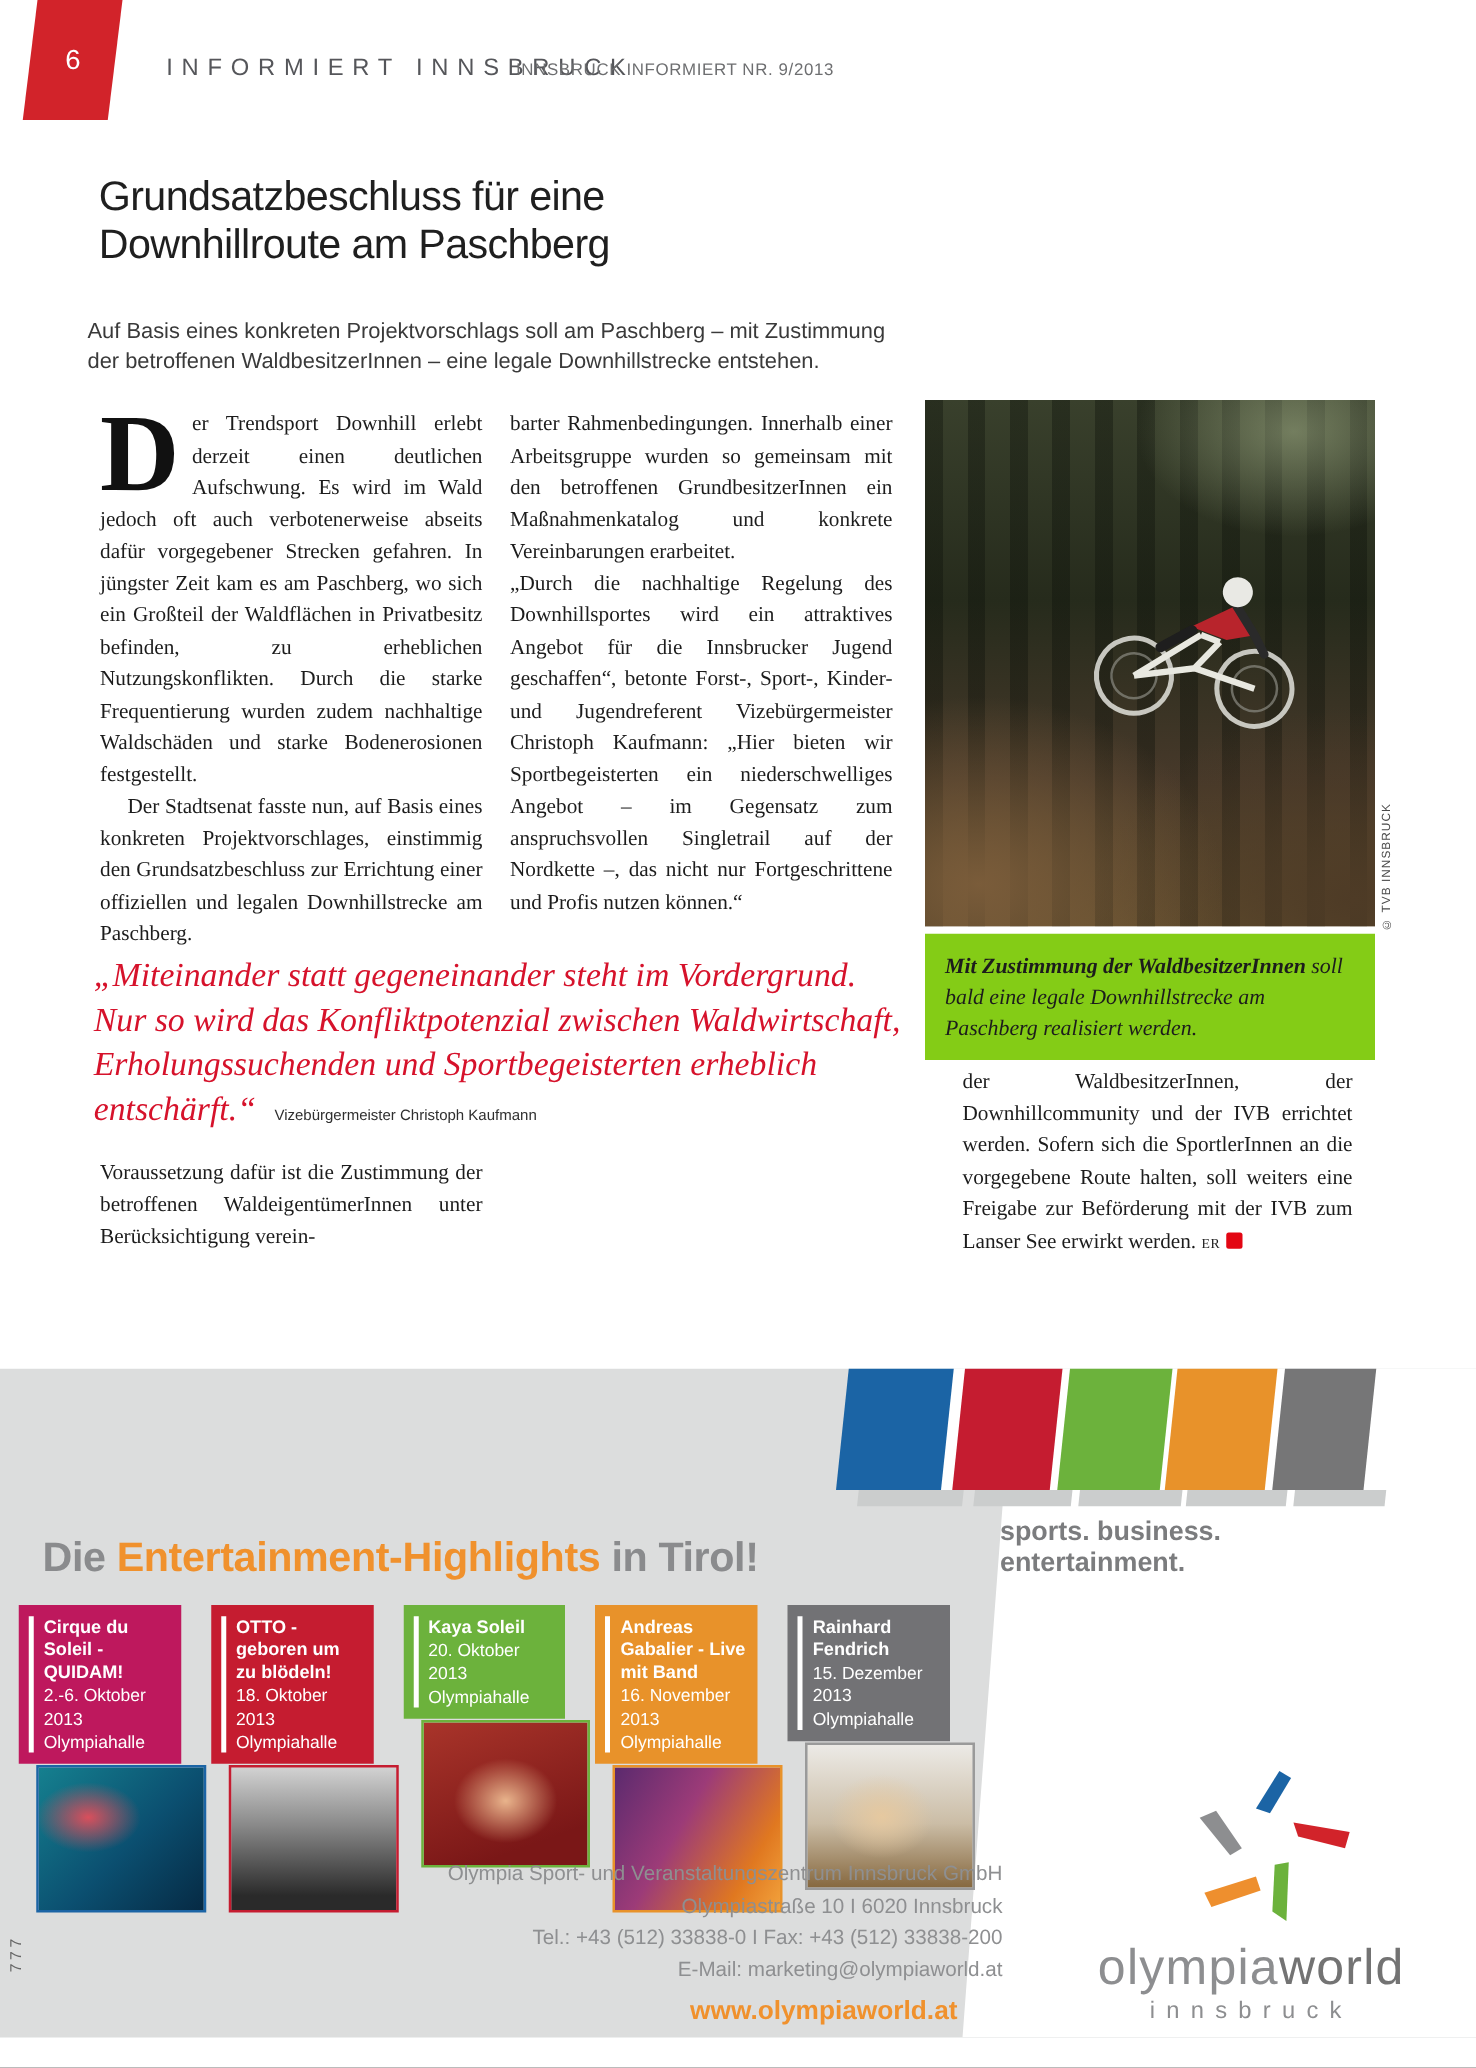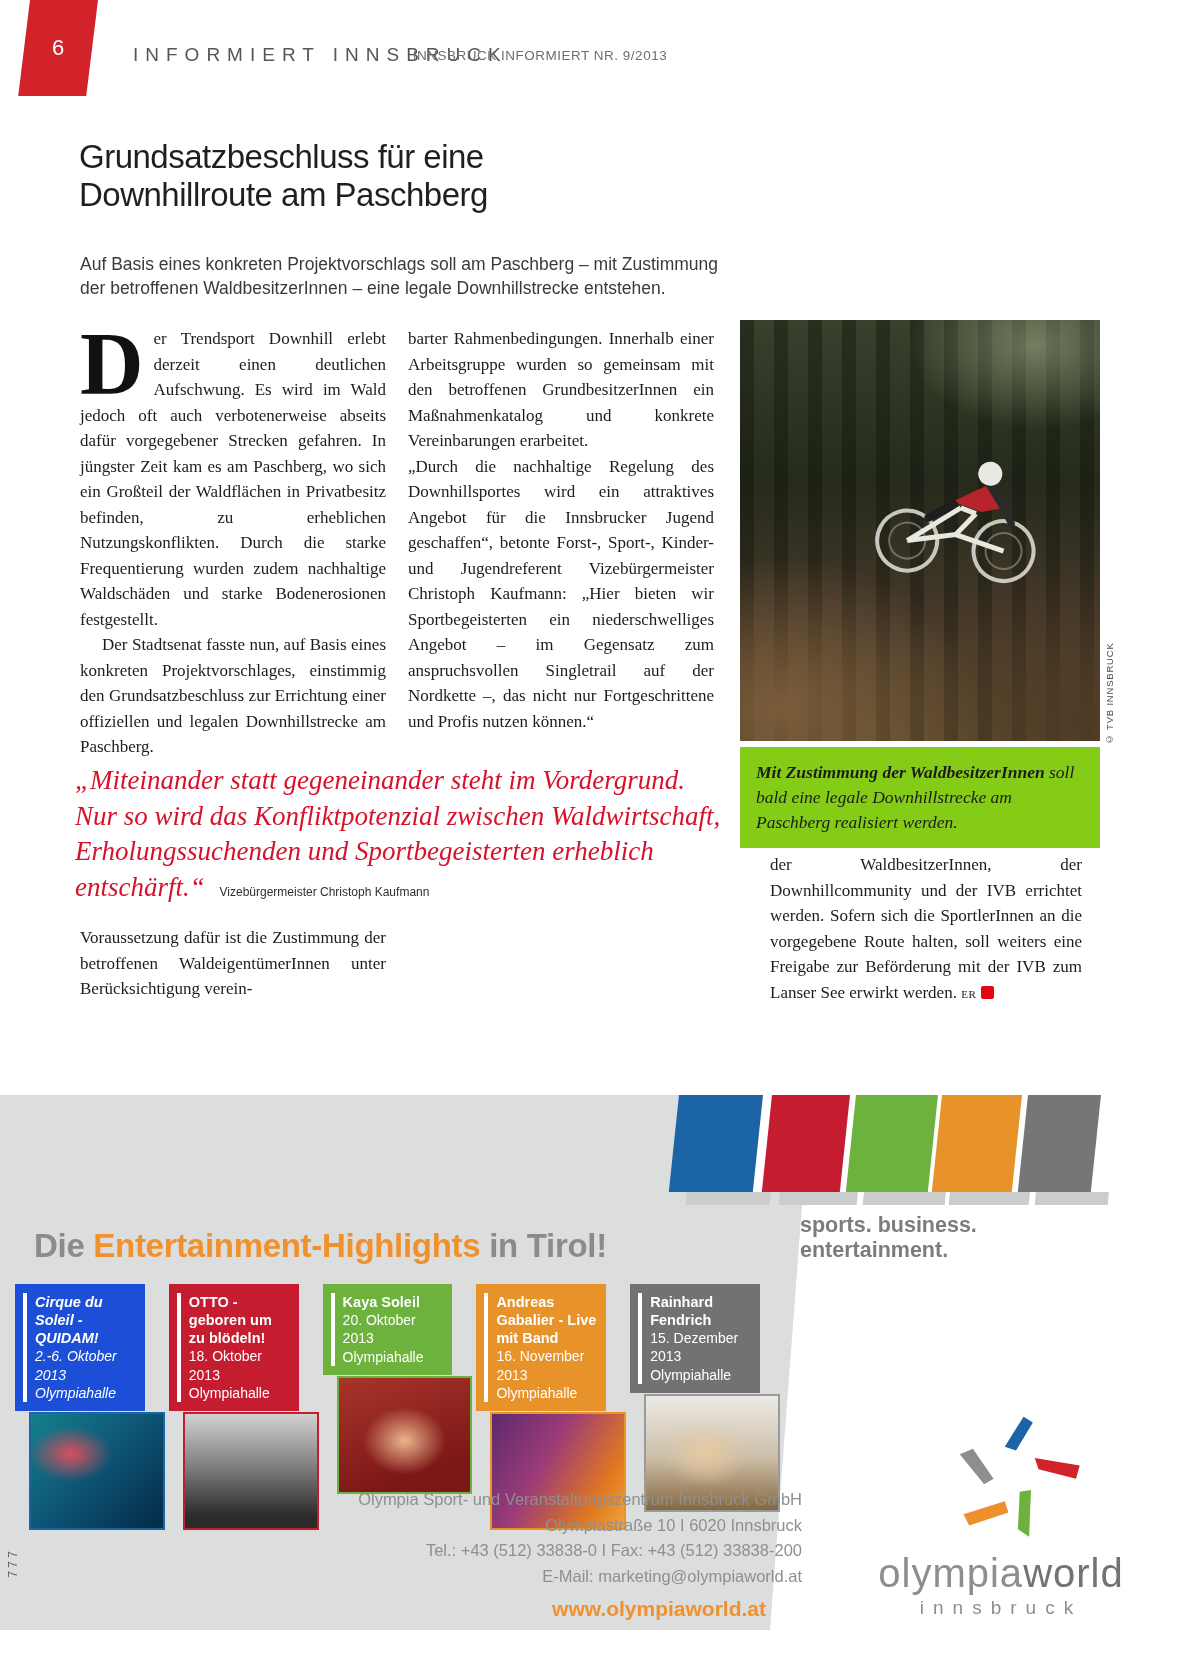--- a/index.html
+++ b/index.html
@@ -9,21 +9,21 @@
 
   
   .tab{left:30px;top:0;width:68px;height:96px;background:#d2232a;transform:skewX(-7deg);
        transform-origin:top left;display:flex;align-items:center;justify-content:center;}
   .tab span{color:#fff;font-size:22px;transform:skewX(7deg);}
   .section{left:133px;top:44px;font-size:19px;letter-spacing:7px;color:#55565a;}
   .issue{left:0;top:48px;width:1080px;text-align:center;font-size:13.5px;color:#6d6e70;letter-spacing:.5px;}
 
   
   .title{left:79px;top:138px;font-size:33px;line-height:1.16;color:#1f1f1f;letter-spacing:-.5px;}
-  .lead{left:80px;top:252px;width:660px;font-size:17.5px;line-height:1.38;color:#3a3a3a;}
+  .lead{left:70px;top:252px;width:660px;font-size:17.5px;line-height:1.38;color:#3a3a3a;}
   .serif{font-family:"Liberation Serif",serif;font-size:17px;line-height:1.5;color:#1c1c1c;text-align:justify;}
   .col1{left:80px;top:326px;width:306px;}
   .col2{left:408px;top:326px;width:306px;}
   .col3{left:770px;top:852px;width:312px;}
   .serif p{margin:0;}
   .indent{text-indent:22px;}
   .dropcap{float:left;font-family:"Liberation Serif",serif;font-weight:bold;font-size:88px;
            line-height:.78;margin:4px 10px 0 0;color:#111;}
 
   
@@ -61,21 +61,21 @@
   .adhead{left:34px;top:1227px;font-size:33px;font-weight:bold;letter-spacing:-.3px;color:#8a8b8d;}
   .adhead .hl{color:#f0912d;}
   .tagline{left:800px;top:1213px;width:300px;font-size:21.5px;font-weight:bold;color:#7b7c7e;}
 
   .cards{left:15px;top:1284px;width:745px;display:flex;gap:24px;}
   .card{flex:1;min-width:0;}
   .box{color:#fff;padding:9px 8px;}
   .box .txt{border-left:4px solid #fff;padding-left:8px;}
   .box .t{font-size:14.5px;font-weight:bold;line-height:1.25;}
   .box .d,.box .v{font-size:14px;line-height:1.3;}
-  .b1{background:#1d4ed8;font-style:italic;} .b2{background:#c51c30;} .b3{background:#6cb23c;}
+  .b1{background:#be185d;} .b2{background:#c51c30;} .b3{background:#6cb23c;}
   .b4{background:#e8922a;} .b5{background:#727275;}
   .cph{height:118px;width:calc(100% + 6px);box-sizing:border-box;transform:translateX(14px);margin-top:1px;}
   .ph1{border:2px solid #1b64a5;background:radial-gradient(60px 40px at 30% 35%,#d94f5c,rgba(0,0,0,0) 70%),
        linear-gradient(135deg,#15808f,#0b4f70 55%,#062a44);}
   .ph2{border:2px solid #c51c30;background:linear-gradient(180deg,#d2d2d2,#8a8a8a 40%,#2a2a2a 90%);}
   .ph3{border:2px solid #6cb23c;background:radial-gradient(55px 45px at 50% 55%,#e9b48c,rgba(0,0,0,0) 75%),
        linear-gradient(160deg,#a9342a,#7a1717 80%);}
   .ph4{border:2px solid #e8922a;background:linear-gradient(120deg,#5b2a6e,#9c3b78 40%,#e07820 78%,#f2a23c);}
   .ph5{border:2px solid #9a9a9a;background:radial-gradient(55px 45px at 45% 50%,#e6c9a0,rgba(0,0,0,0) 75%),
        linear-gradient(180deg,#eceae6,#cbbda6 55%,#86683f);}

